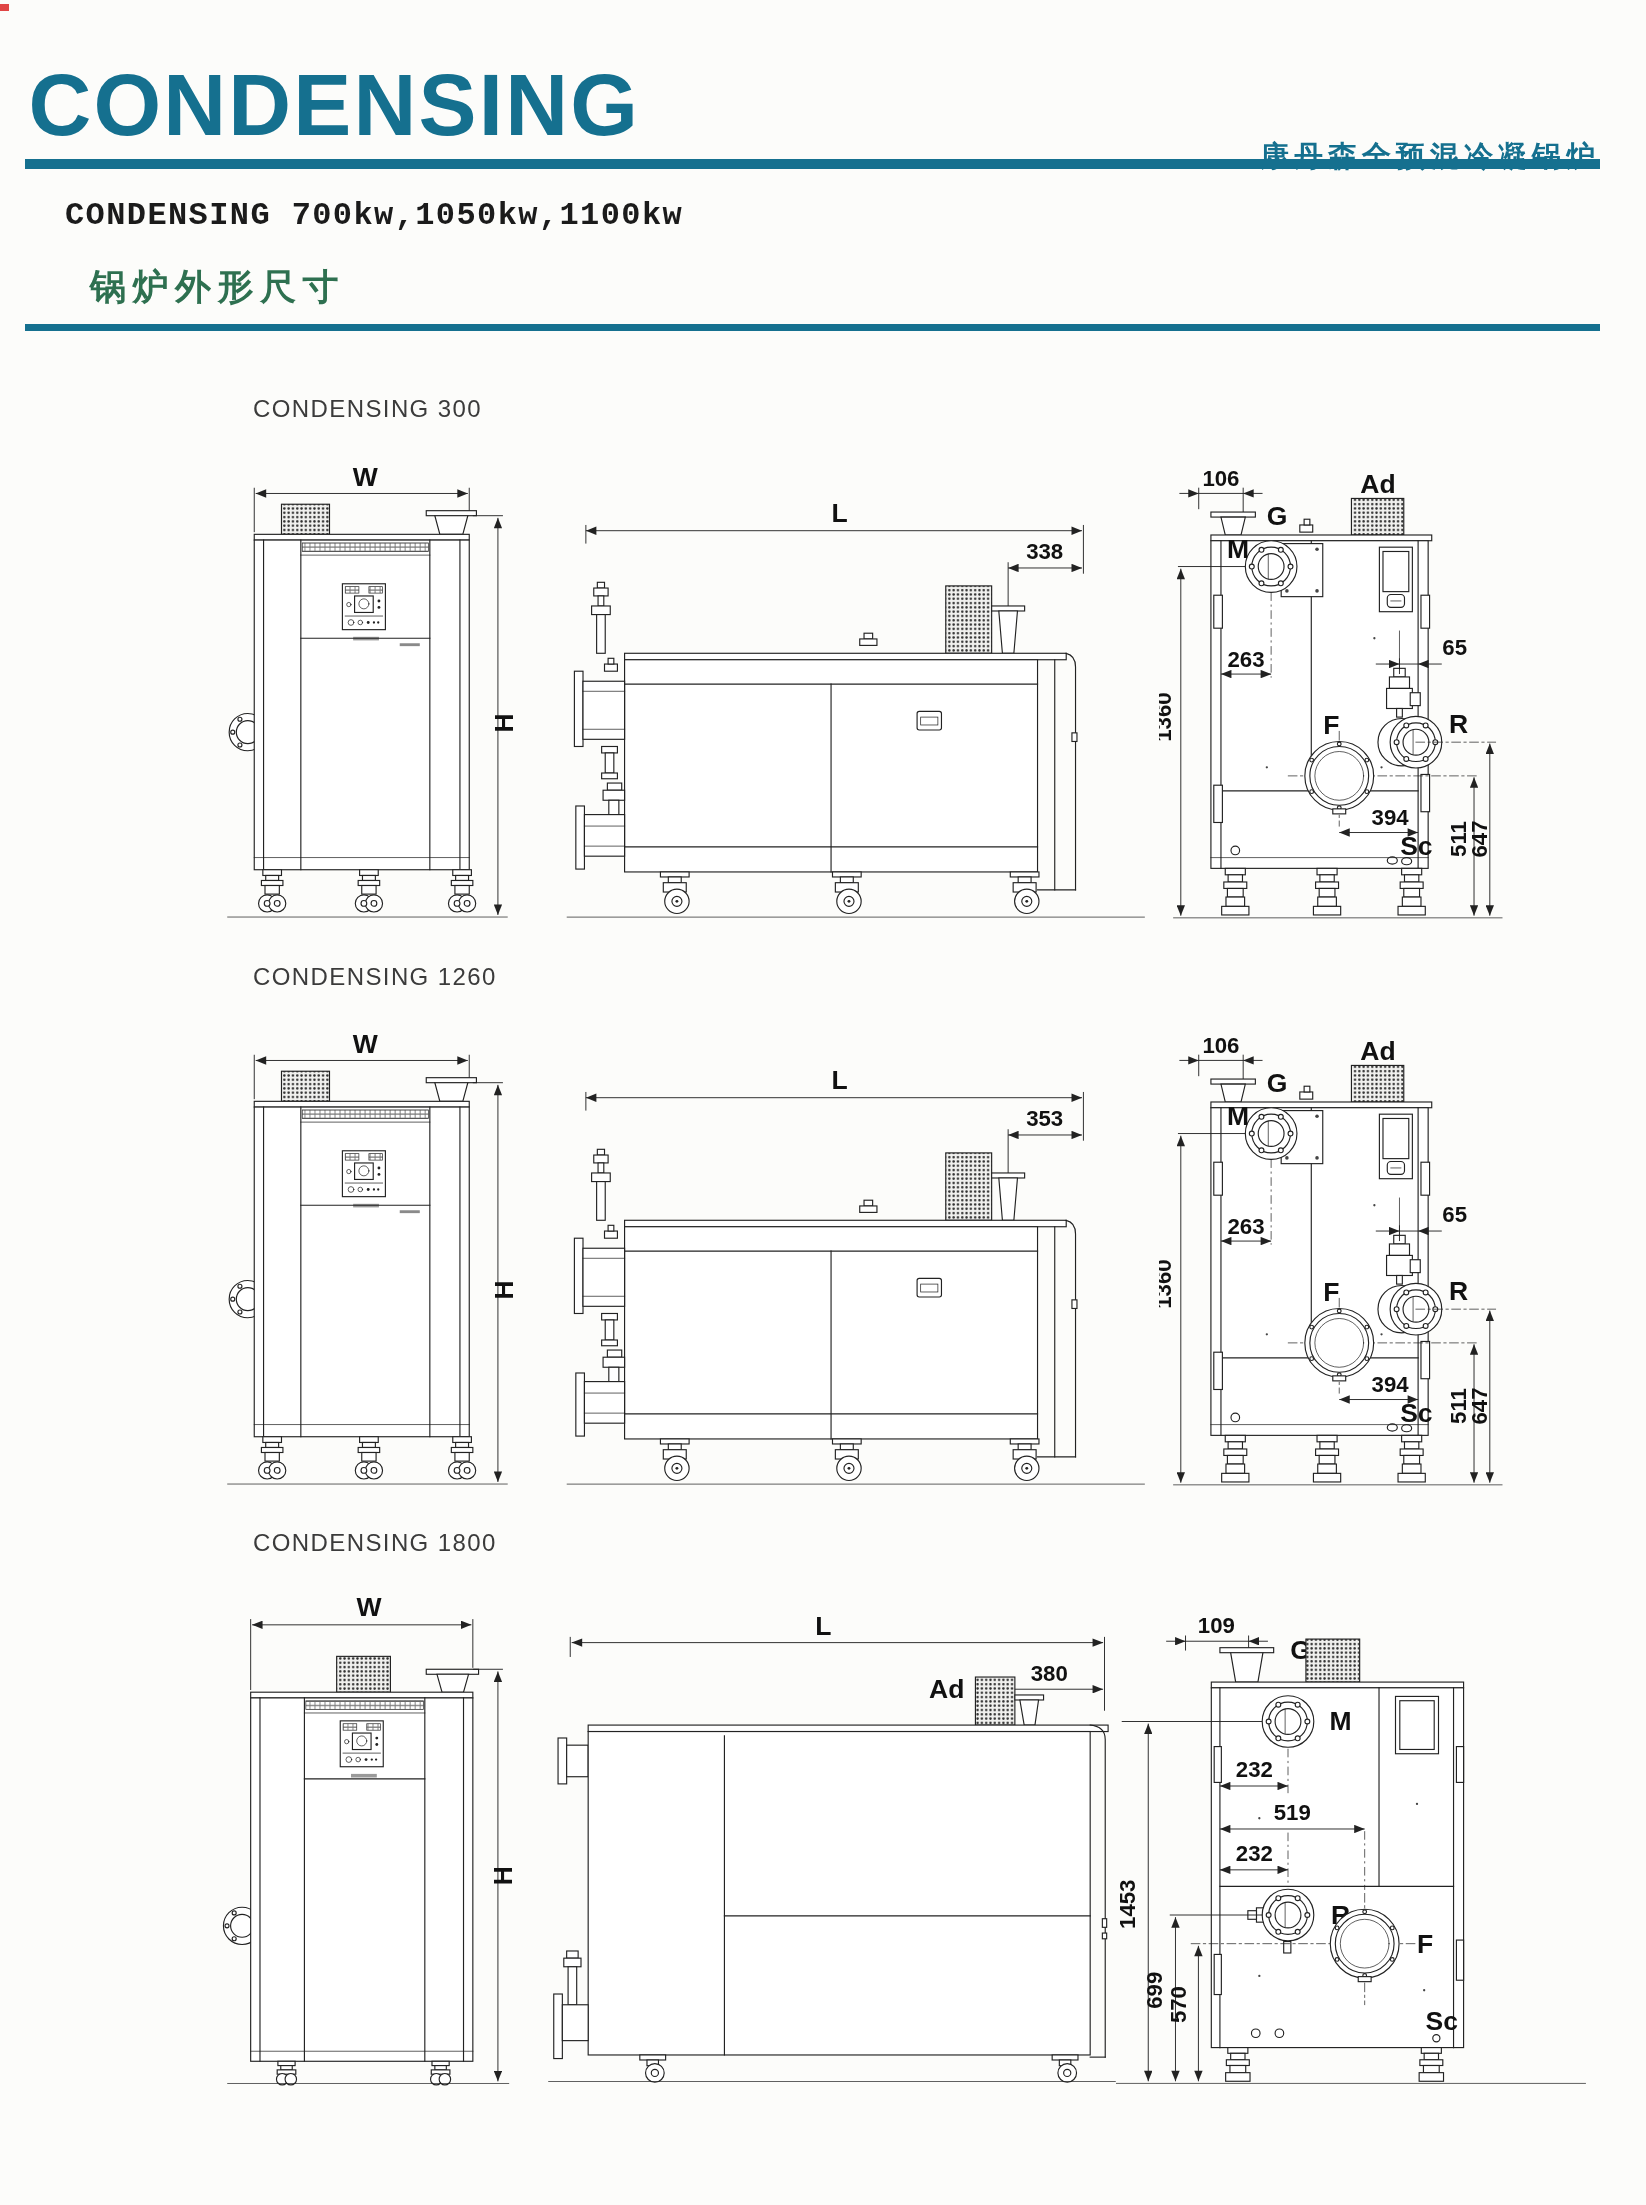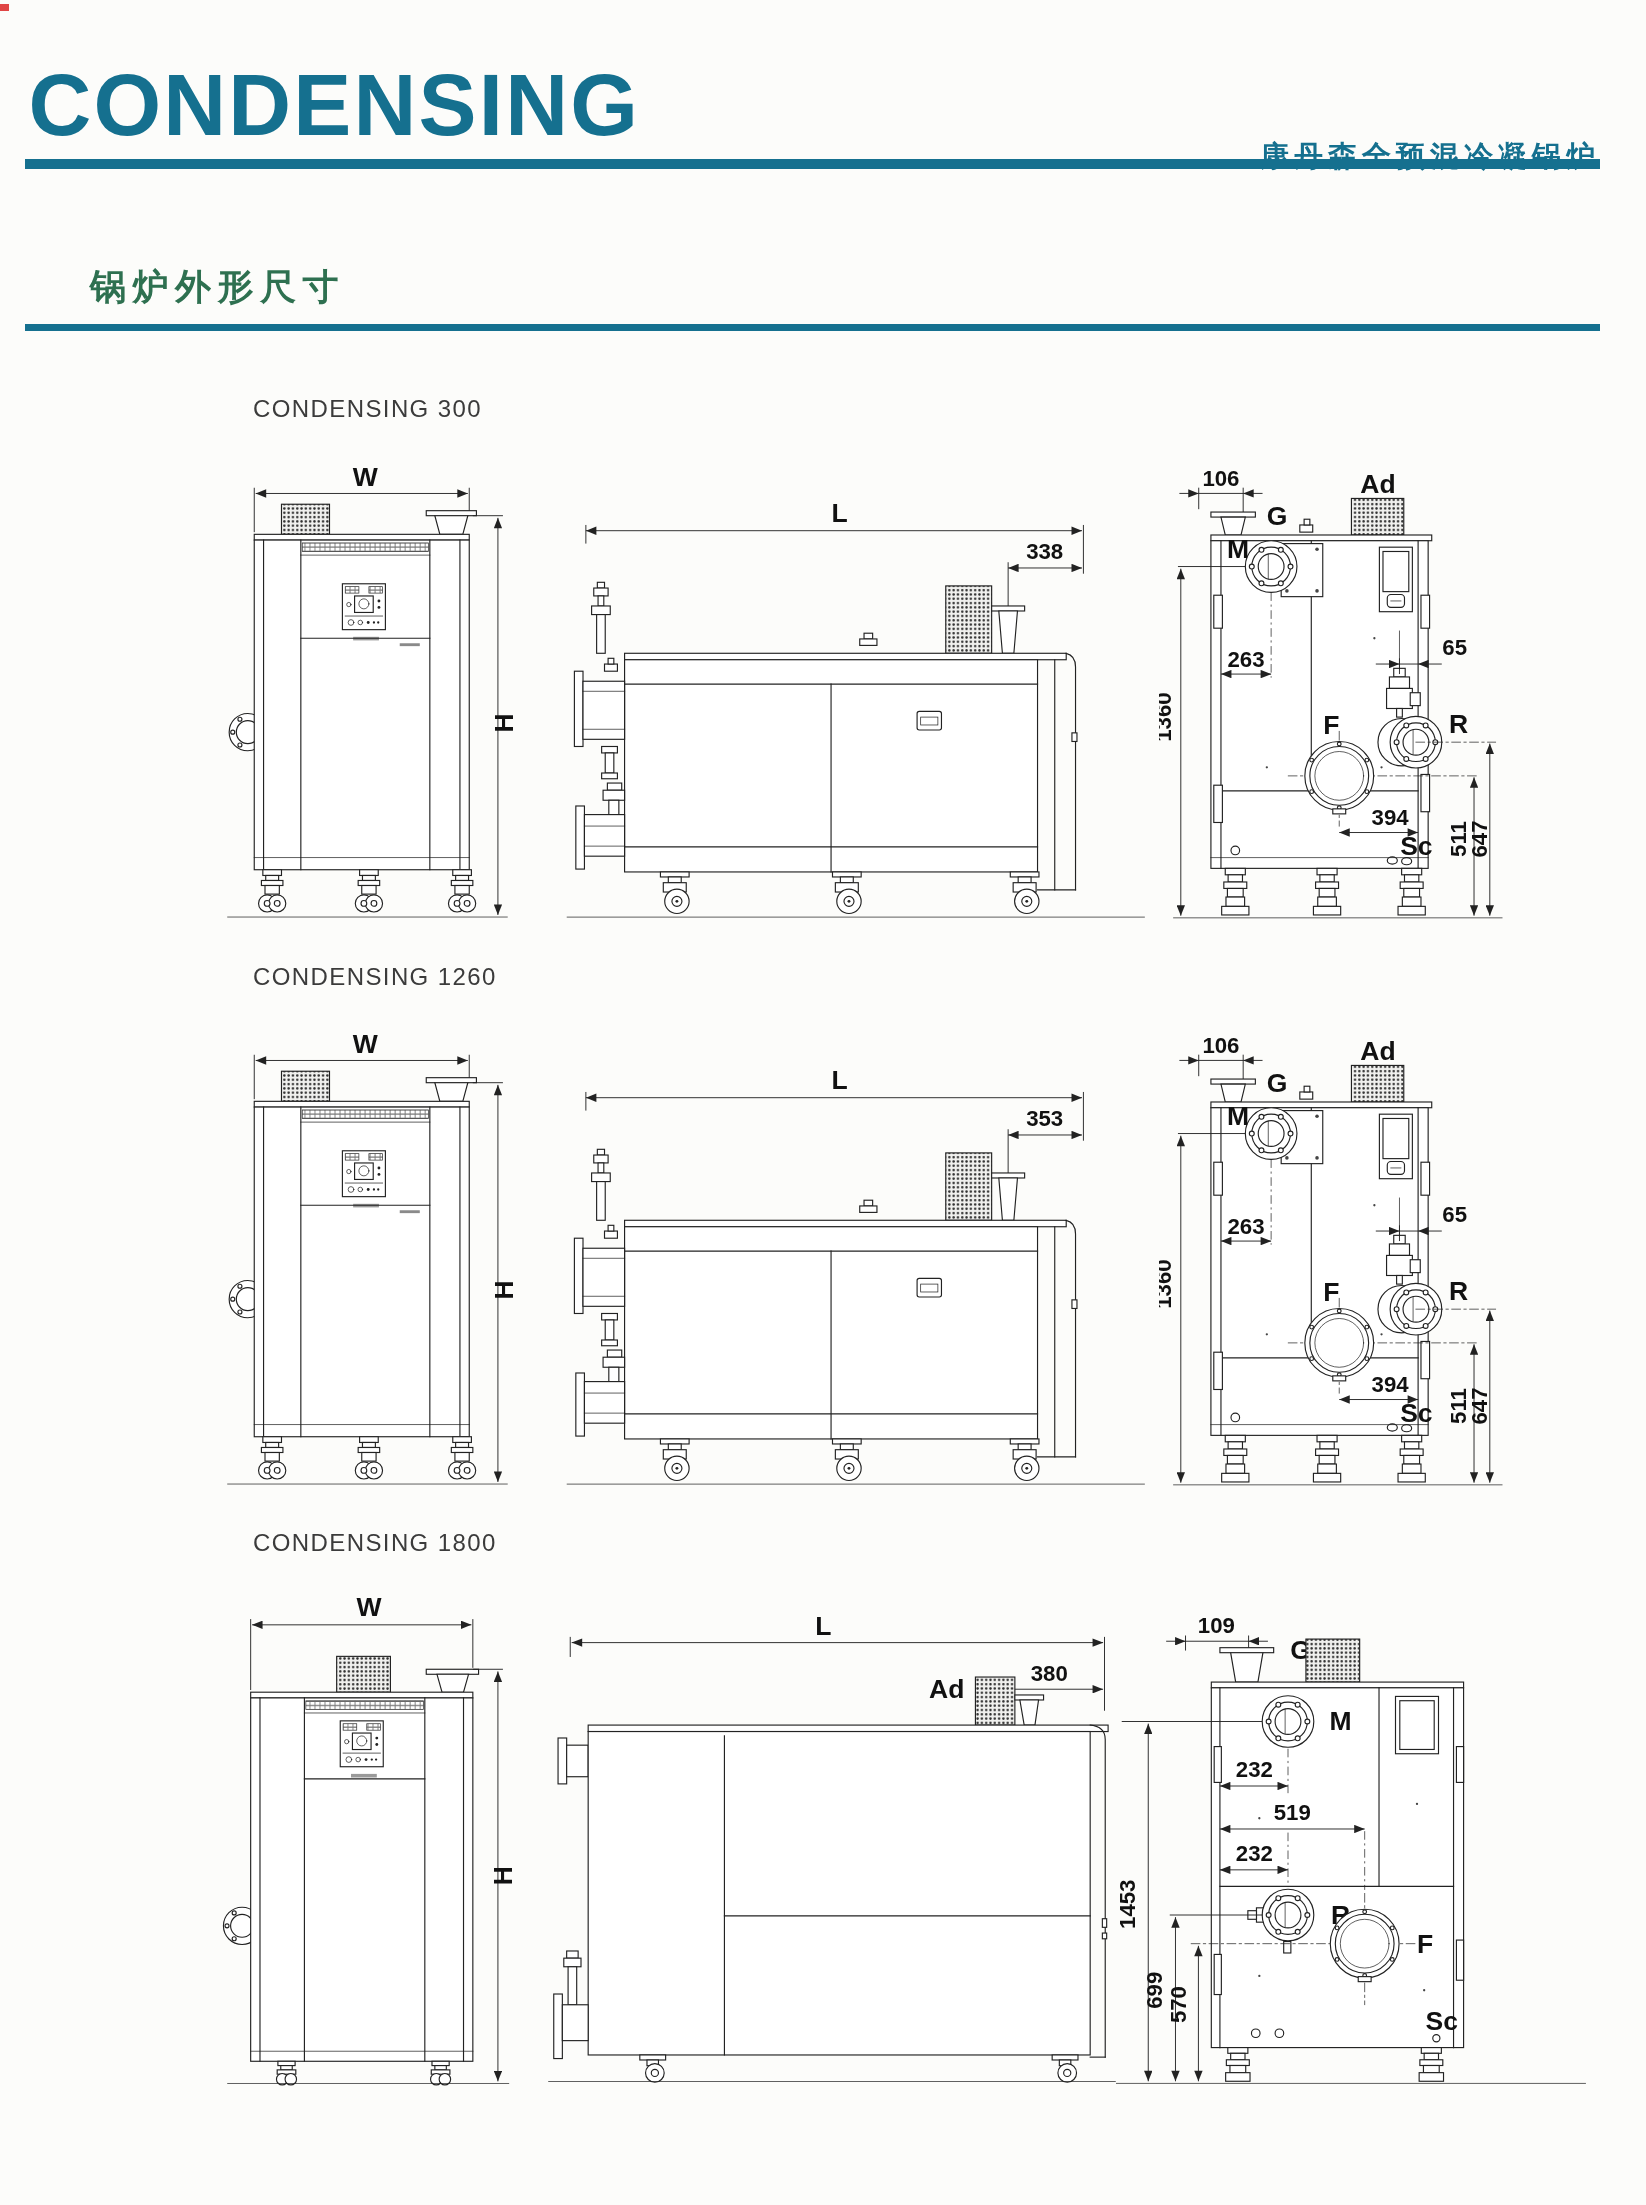--- a/index.html
+++ b/index.html
@@ -142,20 +142,21 @@
   <rect x="11" y="66" width="24" height="18" rx="5" class="fw"></rect>
   <line x1="16" y1="75" x2="30" y2="75" class="tn ln"></line>
 </g>
 </defs>
 </svg>
 
 <div class="corner-mark"></div>
 <h1 class="brand">CONDENSING</h1>
 <div class="cn-sub">康丹森全预混冷凝锅炉</div>
 <div class="bar bar1"></div>
+<div class="models">CONDENSING 700kw,1050kw,1100kw</div>
 <div class="cn-section">锅炉外形尺寸</div>
 <div class="bar bar2"></div>
 
 <div class="sec-title" style="top:395px">CONDENSING 300</div>
 
 <svg class="view" style="left:222px;top:459px" width="301" height="466" viewBox="0 0 420 650">
   <g>
     <text class="lbl" x="200" y="38" text-anchor="middle">W</text>
     <line class="dim" x1="47" y1="48" x2="343" y2="48" marker-start="url(#ar)" marker-end="url(#ar)"></line>
     <line class="dim" x1="45" y1="40" x2="45" y2="102"></line>

